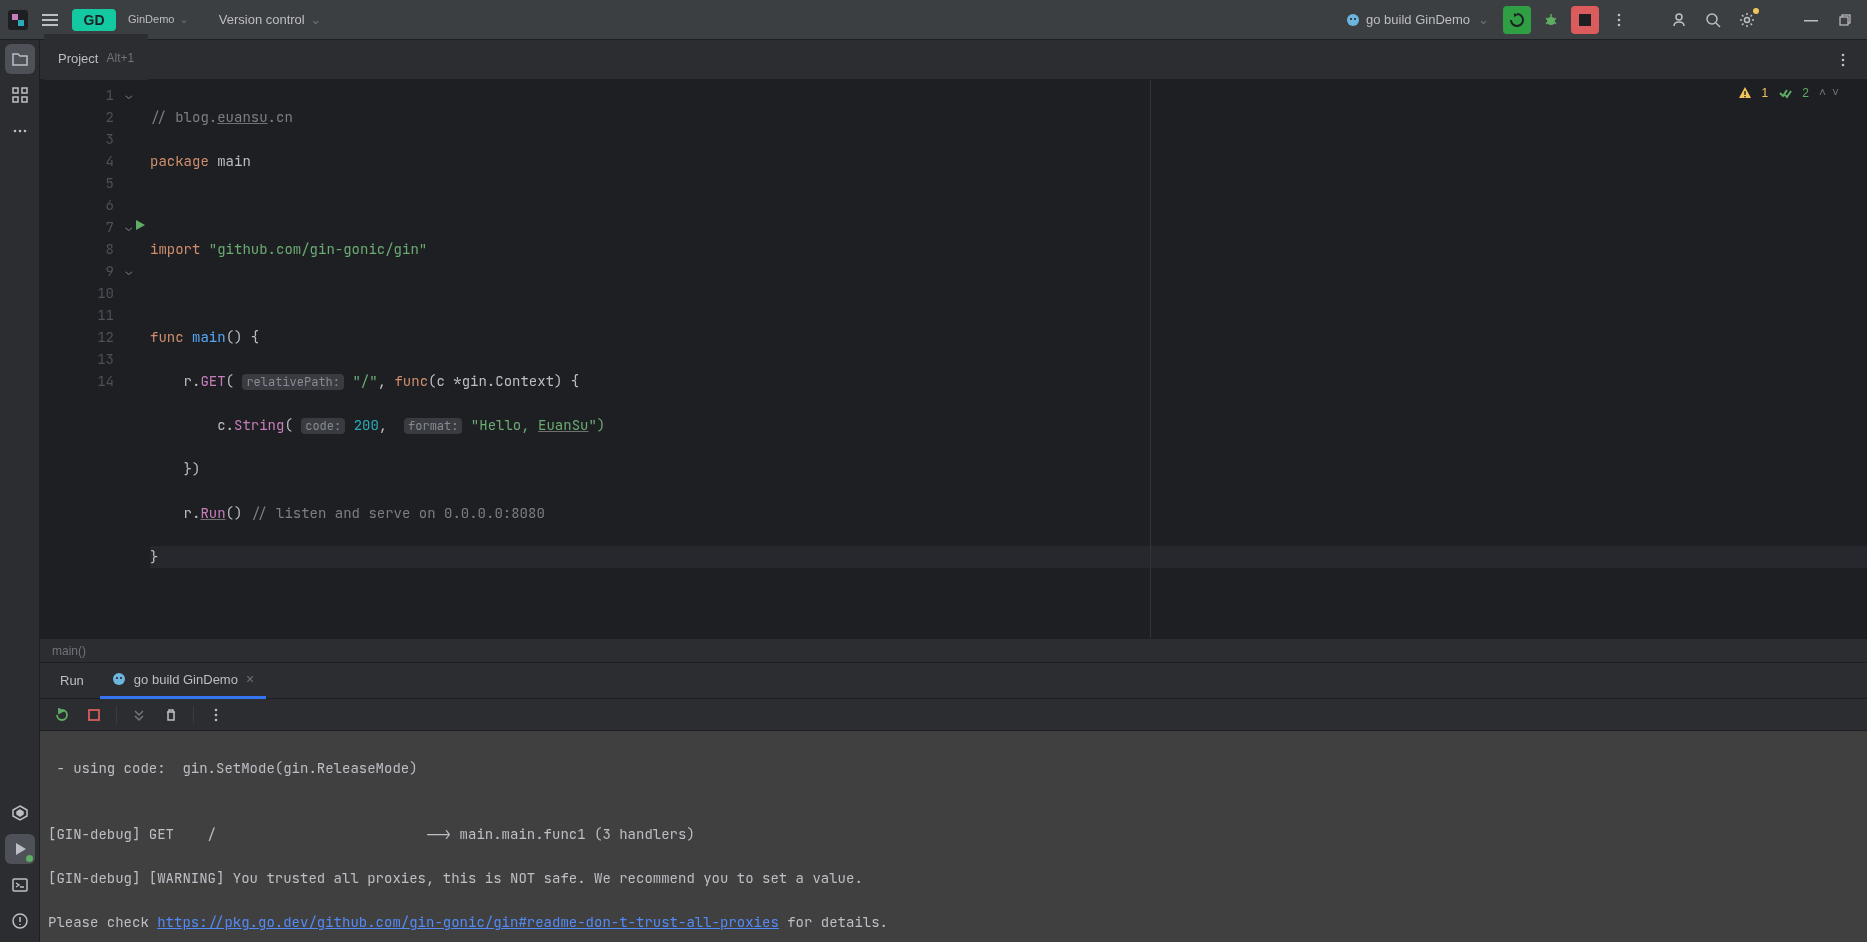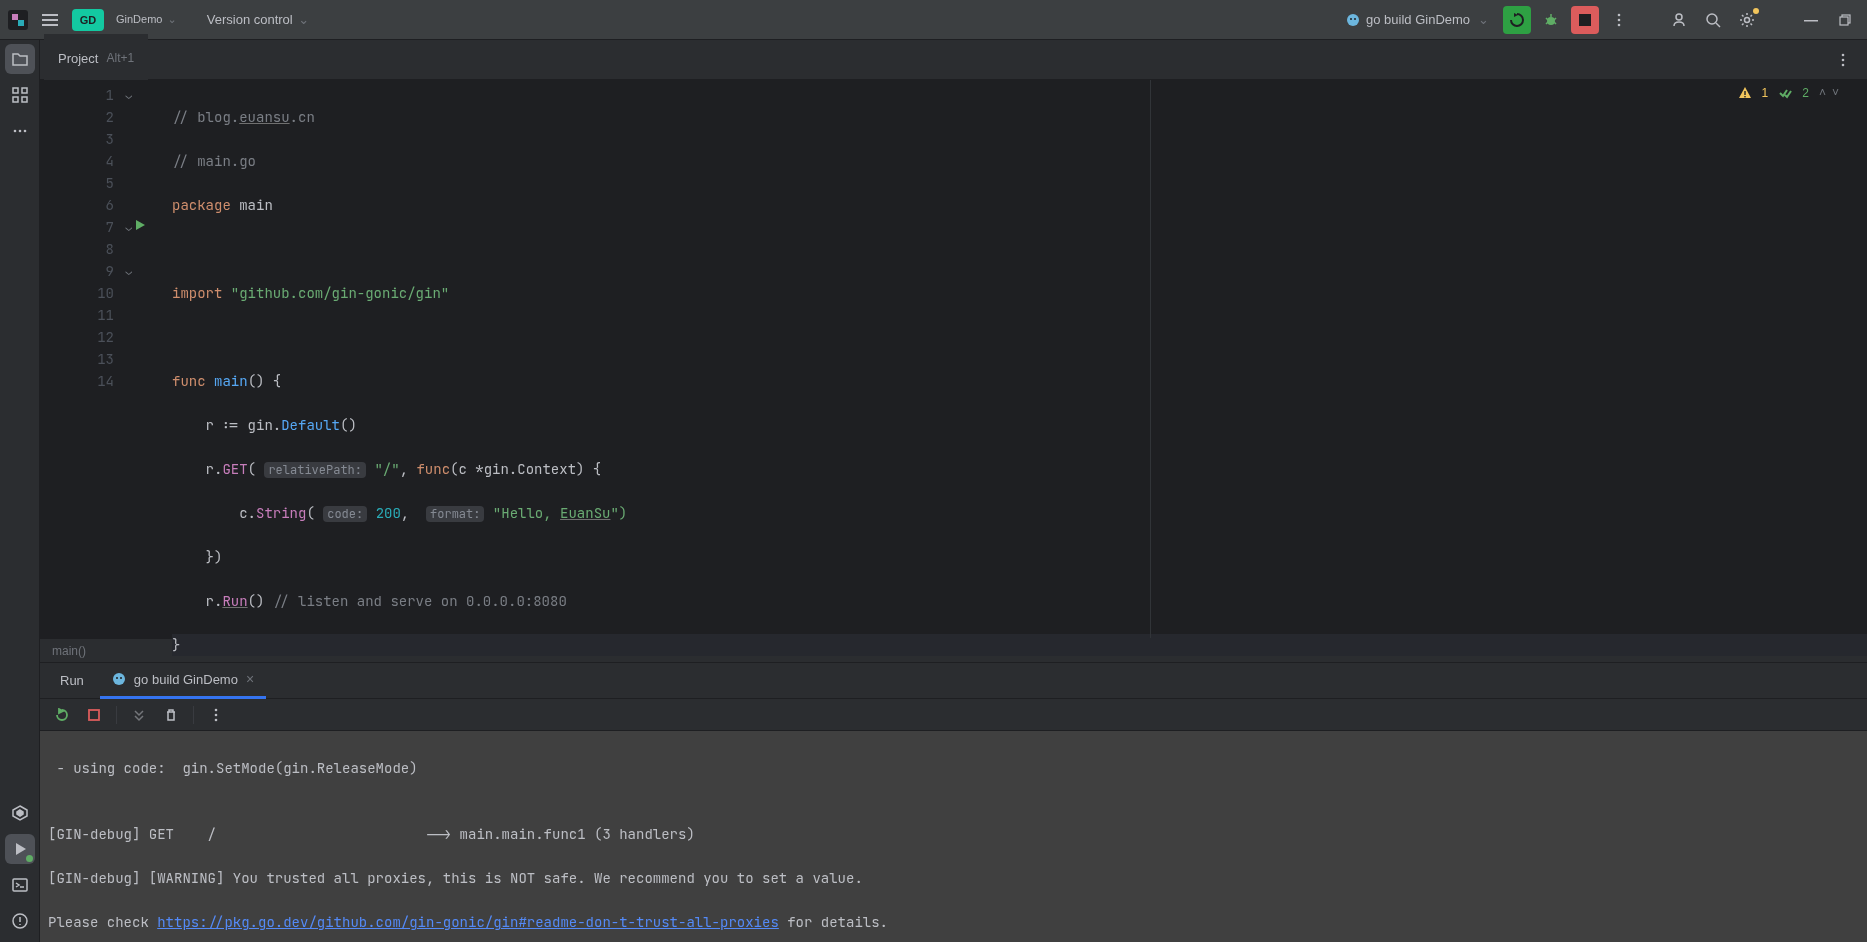--- a/index.html
+++ b/index.html
@@ -23,24 +23,24 @@
   align-items: center;
   padding: 0 8px;
   border-bottom: 1px solid #1e1f22;
 }
 .titlebar-left { display: flex; align-items: center; gap: 8px; }
 .titlebar-right { display: flex; align-items: center; gap: 6px; margin-left: auto; }
 .app-logo { width: 20px; height: 20px; display:flex; align-items:center; justify-content:center; }
 .project-badge {
   background: #13c9a1;
   color: #1e1f22;
-  width: 32px; height: 22px;
+  width: 44px; height: 22px;
   border-radius: 4px;
   display: flex; align-items: center; justify-content: center;
-  font-weight: bold; font-size: 11px;
+  font-weight: bold; font-size: 14px;
 }
 .project-name { color: #bcbec4; font-size: 11px; padding: 4px 4px; }
 .dropdown-chevron { color: #6f737a; margin-left: 2px; }
 .vcs-link { color: #bcbec4; margin-left: 18px; }
 
 .run-config {
   display:flex; align-items:center; gap:6px;
   padding: 4px 8px; border-radius:4px;
 }
 
@@ -109,21 +109,20 @@
 .gline .run-mark {
   position:absolute; right:4px; top:3px;
 }
 
 .code {
   flex:1;
   font-family:"JetBrains Mono","Consolas",monospace;
   font-size:14px; line-height:22px;
   padding-top:4px; color:#bcbec4;
   white-space:pre;
-  margin-left:22px;
 }
 .cline { height:22px; }
 .cline.current { background:#26282e; }
 .c-com { color:#7a7e85; }
 .c-kw { color:#cf8e6d; }
 .c-str { color:#6aab73; }
 .c-num { color:#2aacb8; }
 .c-id { color:#c77dbb; }
 .c-fn { color:#56a8f5; }
 .c-hint {
@@ -416,27 +415,25 @@
           <div class="gline">
               <span class="ln">13</span>
             </div>
           <div class="gline">
               <span class="ln">14</span>
             </div>
         </div>
 
         <div class="code">
 <div class="cline"><span class="c-com">// blog.</span><span class="c-com ul">euansu</span><span class="c-com">.cn</span></div>
-<div class="cline"><span class="c-com">// main.go</span></div>
 <div class="cline"><span class="c-kw">package</span><span> main</span></div>
 <div class="cline"></div>
 <div class="cline"><span class="c-kw">import</span><span class="c-str"> "github.com/gin-gonic/gin"</span></div>
 <div class="cline"></div>
 <div class="cline"><span class="c-kw">func</span><span> </span><span class="c-fn">main</span><span>() {</span></div>
-<div class="cline"><span>    r := gin.</span><span class="c-fn">Default</span><span>()</span></div>
 <div class="cline"><span>    r.</span><span class="c-id">GET</span><span>( </span><span class="c-hint">relativePath:</span><span class="c-str"> "/"</span><span>, </span><span class="c-kw">func</span><span>(c *gin.Context) {</span></div>
 <div class="cline"><span>        c.</span><span class="c-id">String</span><span>( </span><span class="c-hint">code:</span><span class="c-num"> 200</span><span>,  </span><span class="c-hint">format:</span><span class="c-str"> "Hello, </span><span class="c-str ul">EuanSu</span><span class="c-str">")</span></div>
 <div class="cline"><span>    })</span></div>
 <div class="cline"><span>    r.</span><span class="c-id ul">Run</span><span>() </span><span class="c-com">// listen and serve on 0.0.0.0:8080</span></div>
 <div class="cline current"><span>}</span></div>
 <div class="cline"></div>
         </div>
       </div>
 
       <div class="breadcrumb">main()</div>

